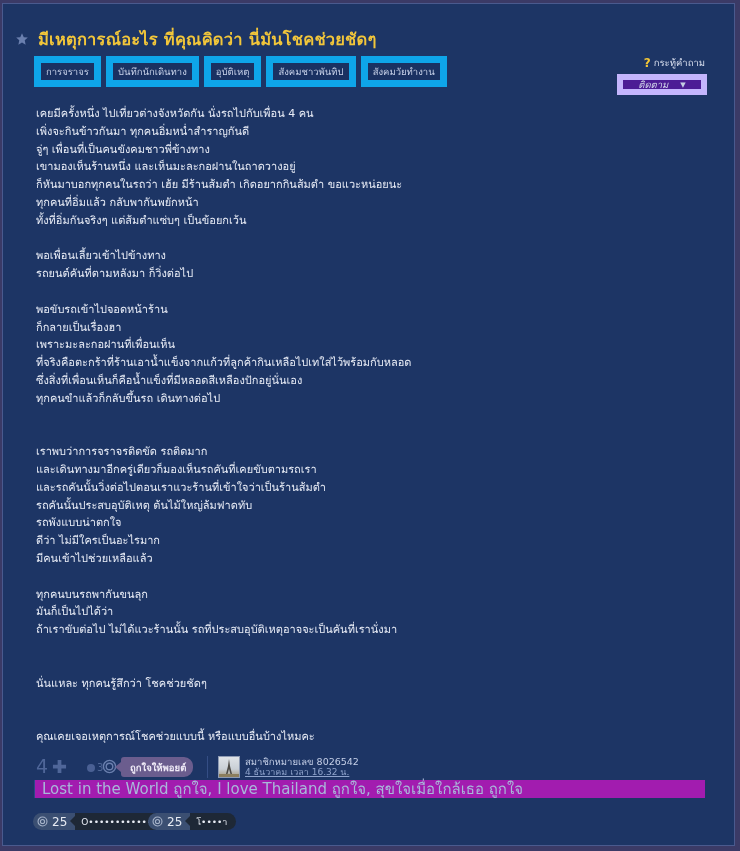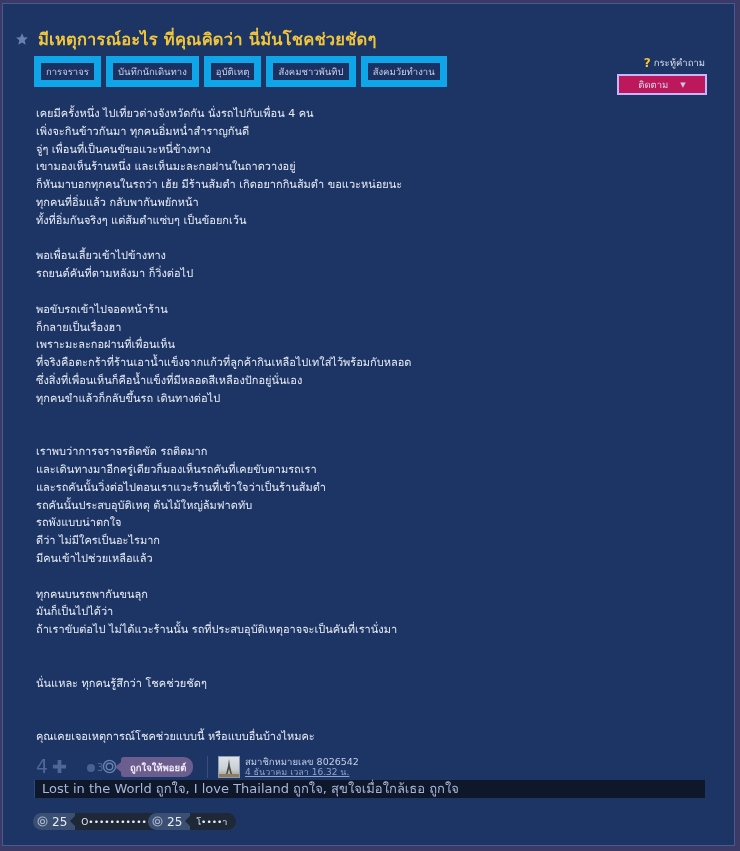--- a/index.html
+++ b/index.html
@@ -20,22 +20,22 @@
   .tags { position:absolute; left:31px; top:52px; display:flex; gap:5px; }
   .tag {
     font-size:9.5px; color:#c9d3ea; background:#1a3162; border:7px solid #0ea5e9;
     padding:3px 5px; line-height:11px; white-space:nowrap; cursor:pointer;
   }
   .qtag { position:absolute; right:29px; top:51px; display:flex; align-items:center; gap:3px; }
   .qmark { color:#f6c835; font-weight:bold; font-size:12px; }
   .qlabel { color:#dbe1f0; font-size:9.5px; }
   .follow {
     position:absolute; left:614px; top:70px; width:90px; height:21px;
-    background:#be185d; border:2px solid #c4b5fd; box-sizing:border-box;
-    display:flex; align-items:center; justify-content:center; gap:12px; cursor:pointer;
+    background:#4c1d95; border:6px solid #c4b5fd; box-sizing:border-box;
+    display:flex; align-items:center; justify-content:center; gap:12px; cursor:pointer;font-style:italic;
   }
   .follow .lbl { color:#d6dcec; font-size:9.5px; }
   .follow .caret { color:#c4cde3; font-size:7px; }
   .body-text { position:absolute; left:33px; top:101px; width:680px; }
   .line { color:#e8ecf6; font-size:11px; line-height:17.8px; height:17.8px; white-space:nowrap; }
   .footer-row { position:absolute; left:33px; top:752px; width:680px; height:24px; }
   .vote-num { position:absolute; left:0; top:-1px; color:#4f6699; font-size:19px; }
   .plus { position:absolute; left:16px; top:3px; width:15px; height:15px; }
   .cmt { position:absolute; left:51px; top:6px; color:#506797; font-size:10px; display:flex; align-items:center; gap:2px; }
   .cmt .dot { width:8px; height:8px; border-radius:50%; background:#4a6094; display:inline-block; }
@@ -50,22 +50,22 @@
     border-right:6px solid #6b5d8e; border-top:5px solid transparent; border-bottom:5px solid transparent;
   }
   .vsep { position:absolute; left:171px; top:0; width:1px; height:22px; background:#354e85; }
   .avatar { position:absolute; left:182px; top:0px; width:22px; height:22px;
     background:linear-gradient(180deg,#dfe3e8 0%,#c9cfd6 60%,#a69a7f 100%); border:1px solid #8e9bb4; box-sizing:border-box; overflow:hidden; }
   .member { position:absolute; left:209px; top:0; }
   .member .name { color:#c6d0e8; font-size:9.5px; line-height:11px; }
   .member .date { color:#8fa3cc; font-size:9px; line-height:11px; text-decoration:underline; }
   .likers {
     position:absolute; left:33px; top:780px; width:671px; height:18px;
-    background:#0f172a; border-left:1px solid #2a4a87;
-    color:#a9b8da; font-size:13px; line-height:18px; padding-left:7px; box-sizing:border-box; cursor:pointer;
+    background:#a21caf; border-left:1px solid #2a4a87;
+    color:#a9b8da; font-size:15px; line-height:18px; padding-left:7px; box-sizing:border-box; cursor:pointer;
   }
   .pill { position:absolute; top:813px; height:17px; display:flex; align-items:center; cursor:pointer; }
   .pill .left { background:#3b4f72; height:17px; display:flex; align-items:center; gap:4px; padding:0 8px 0 4px; border-radius:9px 0 0 9px; }
   .pill .left .c { width:11px; height:11px; }
   .pill .left .n { color:#e8ecf4; font-size:12px; }
   .pill .right { background:#1e2836; height:17px; display:flex; align-items:center; padding:0 9px 0 6px; border-radius:0 9px 9px 0; color:#e8ecf4; font-size:9px; position:relative; }
   .pill .right:before {
     content:""; position:absolute; left:-5px; top:3px;
     border-right:5px solid #1e2836; border-top:5px solid transparent; border-bottom:5px solid transparent;
   }
@@ -95,21 +95,21 @@
   </div>
 
   <div class="follow">
     <span class="lbl">ติดตาม</span>
     <span class="caret">▼</span>
   </div>
 
   <div class="body-text" id="body-lines">
       <div class="line">เคยมีครั้งหนึ่ง ไปเที่ยวต่างจังหวัดกัน นั่งรถไปกับเพื่อน 4 คน</div>
       <div class="line">เพิ่งจะกินข้าวกันมา ทุกคนอิ่มหน่ำสำราญกันดี</div>
-      <div class="line">จู่ๆ เพื่อนที่เป็นคนขัขอแวะหนี่ข้างทาง</div>
+      <div class="line">จู่ๆ เพื่อนที่เป็นคนขังคมชาวพี่ข้างทาง</div>
       <div class="line">เขามองเห็นร้านหนึ่ง และเห็นมะละกอฝานในถาดวางอยู่</div>
       <div class="line">ก็หันมาบอกทุกคนในรถว่า เฮ้ย มีร้านส้มตำ เกิดอยากกินส้มตำ ขอแวะหน่อยนะ</div>
       <div class="line">ทุกคนที่อิ่มแล้ว กลับพากันพยักหน้า</div>
       <div class="line">ทั้งที่อิ่มกันจริงๆ แต่ส้มตำแซ่บๆ เป็นข้อยกเว้น</div>
       <div class="line"></div>
       <div class="line">พอเพื่อนเลี้ยวเข้าไปข้างทาง</div>
       <div class="line">รถยนต์คันที่ตามหลังมา ก็วิ่งต่อไป</div>
       <div class="line"></div>
       <div class="line">พอขับรถเข้าไปจอดหน้าร้าน</div>
       <div class="line">ก็กลายเป็นเรื่องฮา</div>

